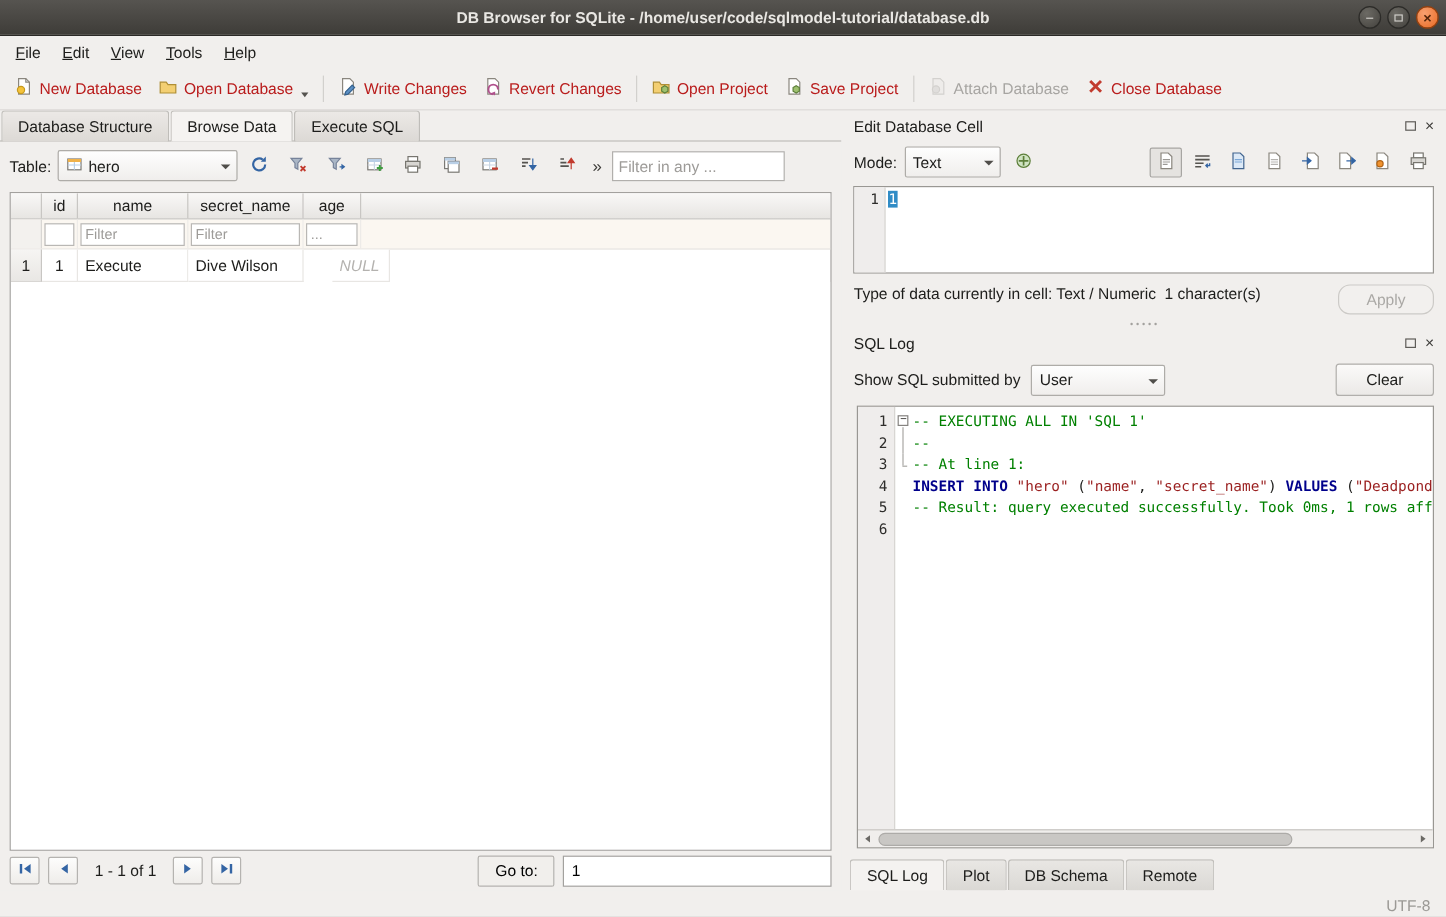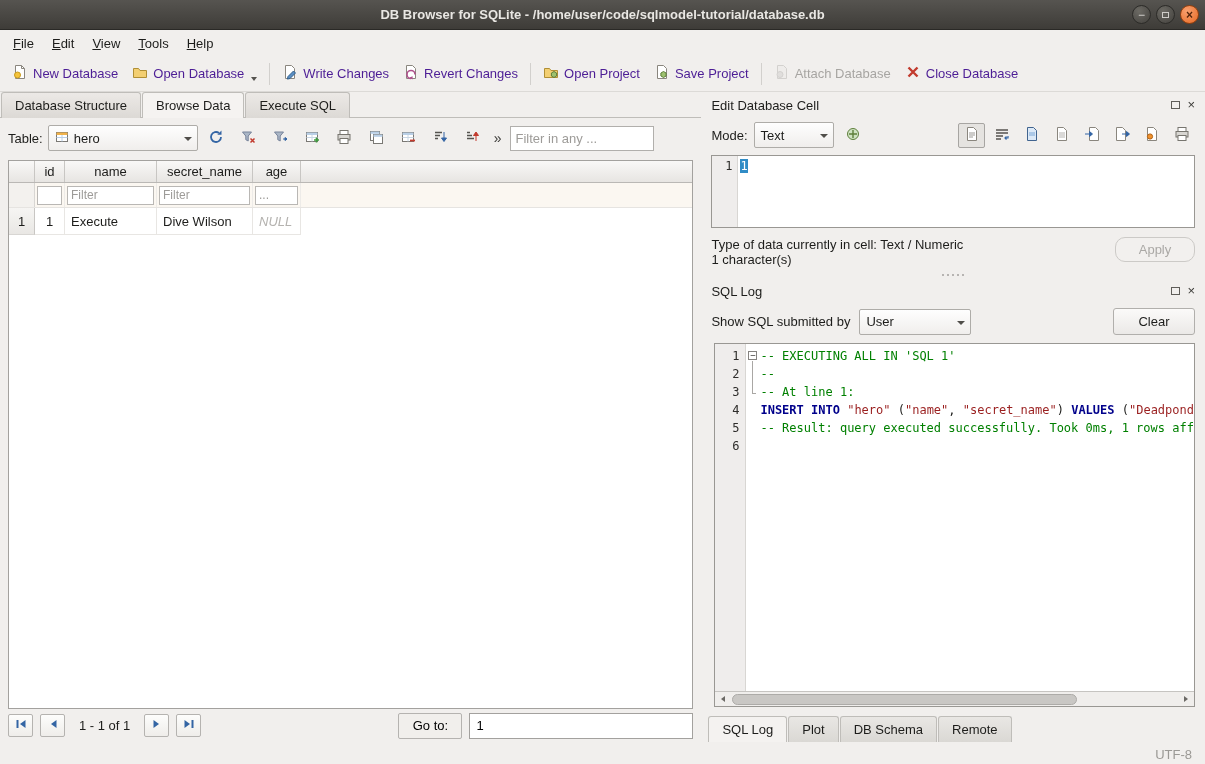--- a/index.html
+++ b/index.html
@@ -19,21 +19,21 @@
   .win-btn.close { background:radial-gradient(circle at 35% 30%, #f9a06f, #e86a24); border-color:#93400f; color:#55250a; font-weight:bold; }
 
   
   .menubar { height:26px; display:flex; align-items:center; padding-left:4px; }
   .menu-item { display:inline-block; padding:3px 9px; cursor:default; }
   .menu-item::first-letter { text-decoration:underline; }
 
   .toolbar { height:36px; display:flex; align-items:center; padding:0 5px; border-bottom:1px solid #ddbab18% }
   .toolbar { border-bottom:1px solid #dcdad7; }
   .tb-btn { display:flex; align-items:center; gap:5px; padding:5px 7px; background:transparent; border:none;
-    font-size:13px; font-family:inherit; color:#4c1d95; }
+    font-size:13px; font-family:inherit; color:#b91c1c; }
   .tb-btn.disabled { color:#a7a5a2; } .tb-btn.disabled svg { opacity:.4; }
   .tb-sep { width:1px; height:22px; background:#d2d0cd; margin:0 5px; }
   .dd-arrow { width:0; height:0; border-left:3.5px solid transparent; border-right:3.5px solid transparent;
     border-top:4px solid #55534f; margin-left:2px; align-self:flex-end; margin-bottom:2px; }
 
   
   .main { display:flex; height:650px; }
   .left { width:707px; display:flex; flex-direction:column; }
   .right { flex:1; display:flex; flex-direction:column; padding-top:2px; }
 
@@ -64,21 +64,21 @@
   .w-corner{width:26px;} .w-id{width:30px;} .w-name{width:92px;} .w-secret{width:96px;} .w-age{width:48px;}
   .grid-filter { display:flex; height:25px; background:#fbf7f1; border-bottom:1px solid #e6e4e1; flex:0 0 auto; }
   .gf-cell { padding:2px; border-right:1px solid #edebe8; display:flex; align-items:center; }
   .gf-corner { background:#f3f1ee; border-right:1px solid #d8d6d3; }
   .gf-input { width:100%; height:19px; border:1px solid #b9b7b4; font-size:12px; padding:0 3px; font-family:inherit; }
   .grid-row { display:flex; height:27px; flex:0 0 auto; }
   .gr-num { width:26px; background:linear-gradient(#f6f5f3,#e9e7e4); border-right:1px solid #c8c6c3;
     border-bottom:1px solid #d8d6d3; display:flex; align-items:center; justify-content:center; }
   .gr-cell { border-right:1px solid #e8e6e3; border-bottom:1px solid #e8e6e3; display:flex; align-items:center; padding:0 6px; background:#fff; }
   .gr-cell.center { justify-content:center; padding:0; }
-  .null { color:#b4b2af; font-style:italic; }
+  .null { color:#b4b2af; font-style:italic;margin-left:24px; }
   .grid-rest { flex:1; background:#fff; }
 
   
   .nav-row { height:33px; display:flex; align-items:center; padding:0 8px; gap:7px; flex:0 0 auto; }
   .nav-btn { width:25px; height:23px; display:flex; align-items:center; justify-content:center;
     background:linear-gradient(#fdfdfc,#efedea); border:1px solid #b5b3b0; border-radius:2px; padding:0; }
   .page-label { margin:0 7px; }
   .goto-group { margin-left:auto; display:flex; align-items:center; gap:7px; }
   .goto-btn { width:64px; height:26px; background:#f1efec; border:1px solid #b5b3b0; border-radius:2px; font-size:13px; font-family:inherit; }
   .goto-input { width:224px; height:26px; border:1px solid #a3a19e; padding:0 6px; font-size:13px; font-family:inherit; }
@@ -96,21 +96,21 @@
     border:1px solid transparent; border-radius:2px; padding:0; }
   .ci-btn.pressed { border-color:#a7a5a2; background:#e5e3e0; }
 
   .cell-editor { margin:3px 10px 0; height:73px; border:1px solid #999793; background:#fff; display:flex;
     font-family:"DejaVu Sans Mono",monospace; font-size:12px; }
   .ce-gutter { width:26px; background:#efedec; border-right:1px solid #d8d6d3; text-align:right; padding:3px 5px 0 0; color:#2e2d2b; }
   .ce-content { padding:3px 2px; }
   .sel { background:var(--selection,#308cc6); color:#fff; }
 
   .type-row { display:flex; padding:9px 10px 2px; }
-  .type-texts { display:flex; flex-direction:column; }
+  .type-texts { display:flex; flex-direction:row; gap:7px; }
   .apply-btn { margin-left:auto; width:80px; height:25px; background:#f2f0ee; border:1px solid #cccac7; color:#aaa8a5;
     border-radius:10px; font-size:13px; font-family:inherit; align-self:flex-start; }
   .grip-row { height:11px; display:flex; align-items:center; justify-content:center; gap:3px; }
   .grip-dot { width:2px; height:2px; border-radius:50%; background:#a3a19e; }
 
   .sql-dock { flex:1; display:flex; flex-direction:column; min-height:0; }
   .show-row { display:flex; align-items:center; gap:9px; padding:6px 10px 4px; }
   .clear-btn { margin-left:auto; width:82px; height:27px; background:linear-gradient(#fbfaf9,#ebe9e7);
     border:1px solid #b1afac; border-radius:3px; font-size:13px; font-family:inherit; color:#1d1d1b; }
 

